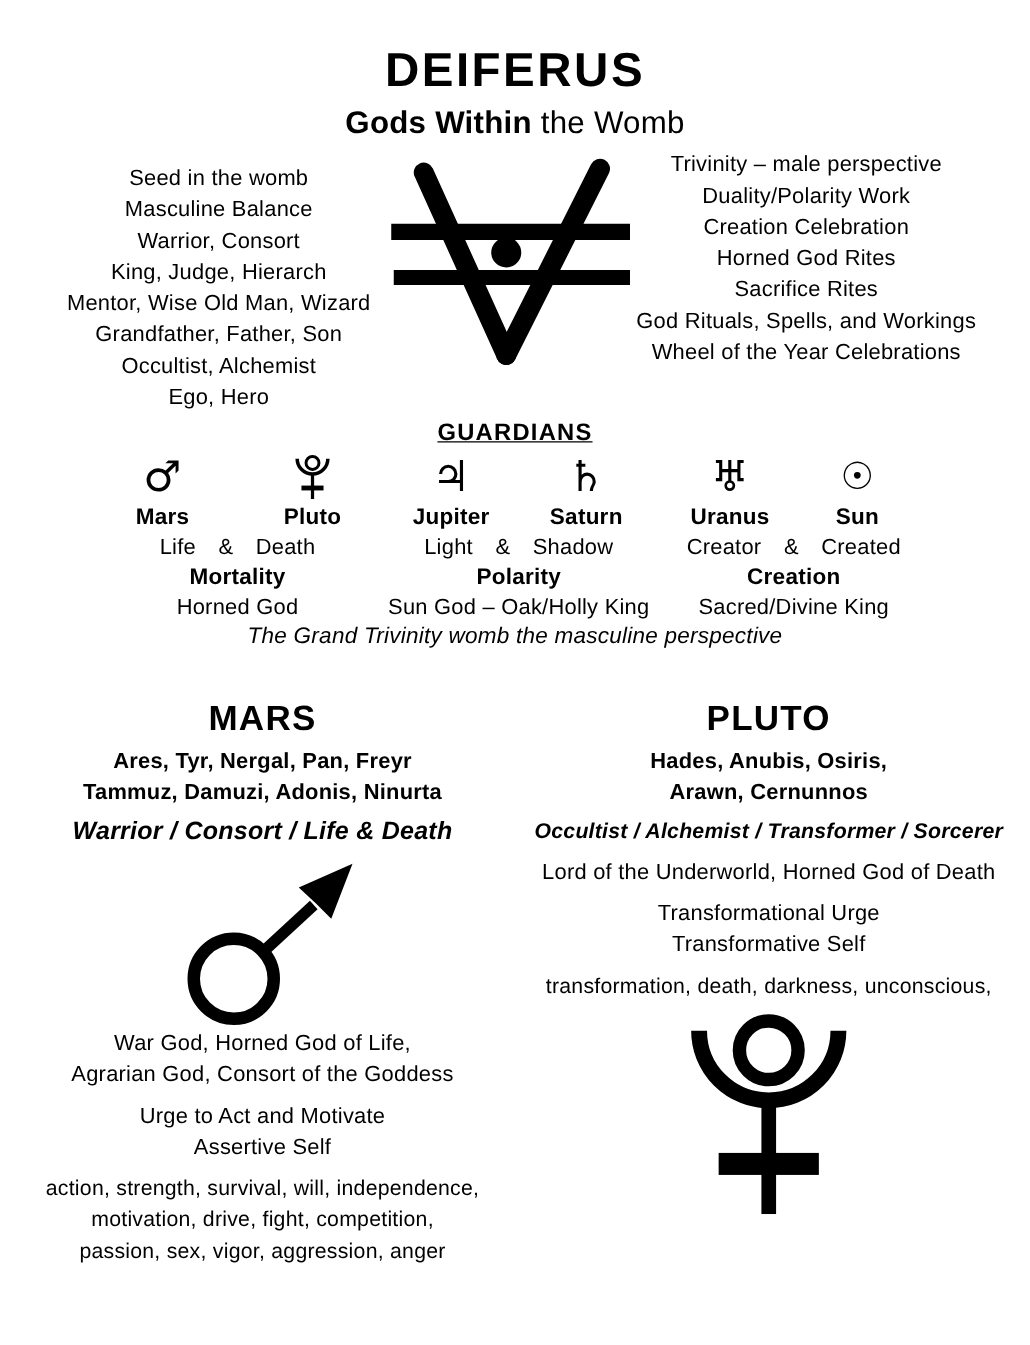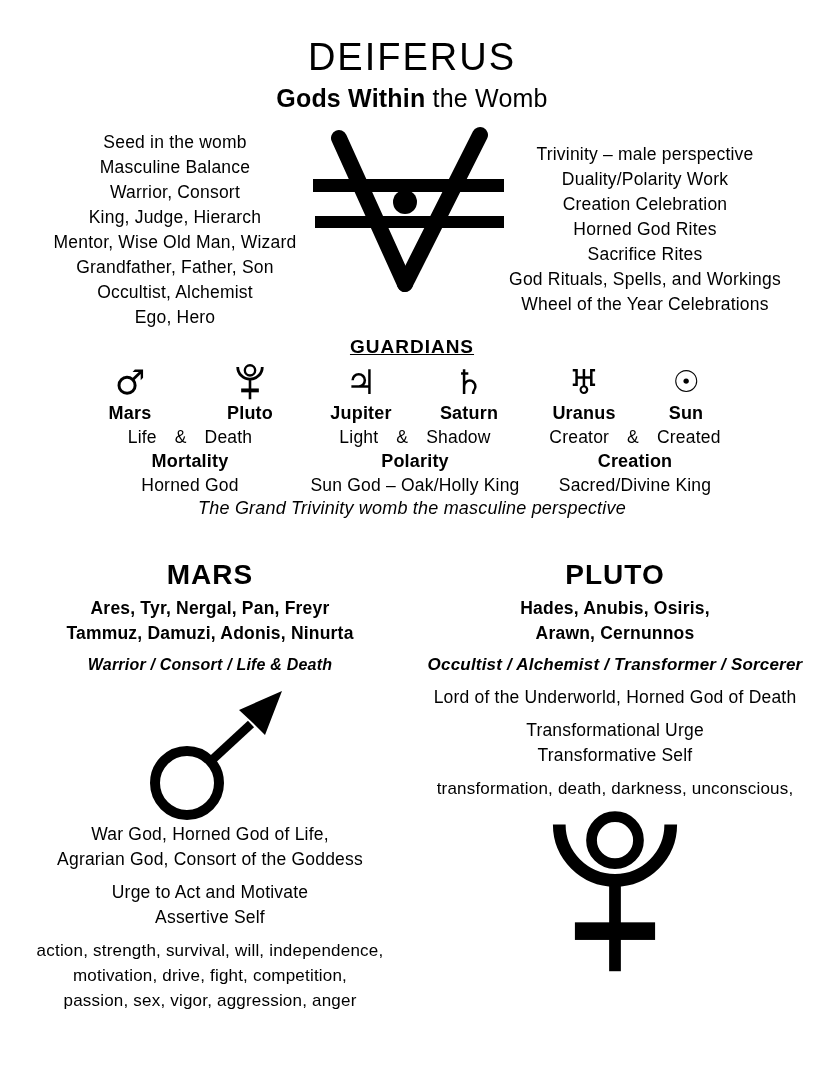--- a/index.html
+++ b/index.html
@@ -8,27 +8,27 @@
     width:824px;height:1076px;
     background:#ffffff;
     color:#000;
     font-family:"Liberation Sans","DejaVu Sans",sans-serif;
     letter-spacing:.2px;
     overflow:hidden;
   }
   .center{text-align:center;}
   .abs{position:absolute;}
 
-  .title{top:36px;left:0;width:100%;font-size:38px;font-weight:400;letter-spacing:2px;}
+  .title{top:36px;left:0;width:100%;font-size:38px;font-weight:700;letter-spacing:2px;}
   .subtitle{top:84px;left:0;width:100%;font-size:25px;}
   .subtitle .b{font-weight:700;}
 
   .toplist{font-size:17.5px;line-height:25px;}
   .left-list{top:130px;left:25px;width:300px;}
-  .right-list{top:142px;left:480px;width:330px;}
+  .right-list{top:119px;left:480px;width:330px;}
 
   .sigil{top:126px;left:308px;width:196px;height:190px;}
 
   .g-head{top:336px;left:0;width:100%;font-size:19px;font-weight:700;letter-spacing:1px;}
   .g-head span{text-decoration:underline;}
 
   .group{top:360px;text-align:center;font-size:17.5px;}
   .group1{left:60px;width:260px;}
   .group2{left:290px;width:250px;}
   .group3{left:500px;width:270px;}
@@ -45,21 +45,21 @@
   .theme{font-weight:700;font-size:18px;line-height:24px;}
   .aspect{line-height:24px;}
 
   .caption{top:498px;left:0;width:100%;font-style:italic;font-size:18px;}
 
   .col{top:558px;text-align:center;}
   .mars-col{left:10px;width:400px;}
   .pluto-col{left:415px;width:400px;}
   .col-head{font-size:28px;font-weight:700;letter-spacing:1px;line-height:34px;}
   .gods{margin-top:4px;font-size:17.5px;line-height:25px;font-weight:600;}
-  .roles{margin-top:8px;font-size:16px;line-height:22px;font-weight:700;font-style:italic;}
+  .roles{margin-top:8px;font-size:20px;line-height:22px;font-weight:700;font-style:italic;}
   .pluto-col .roles{font-size:17px;}
   .bodytxt{font-size:17.5px;line-height:25px;}
   .titles{margin-top:2px;}
   .pluto-col .titles{margin-top:9px;}
   .urge{margin-top:8px;}
   .keywords{margin-top:8px;font-size:17px;line-height:25px;}
   .bigsym{display:block;margin:2px auto 0;}
   svg{display:block;}
 </style>
 </head>

